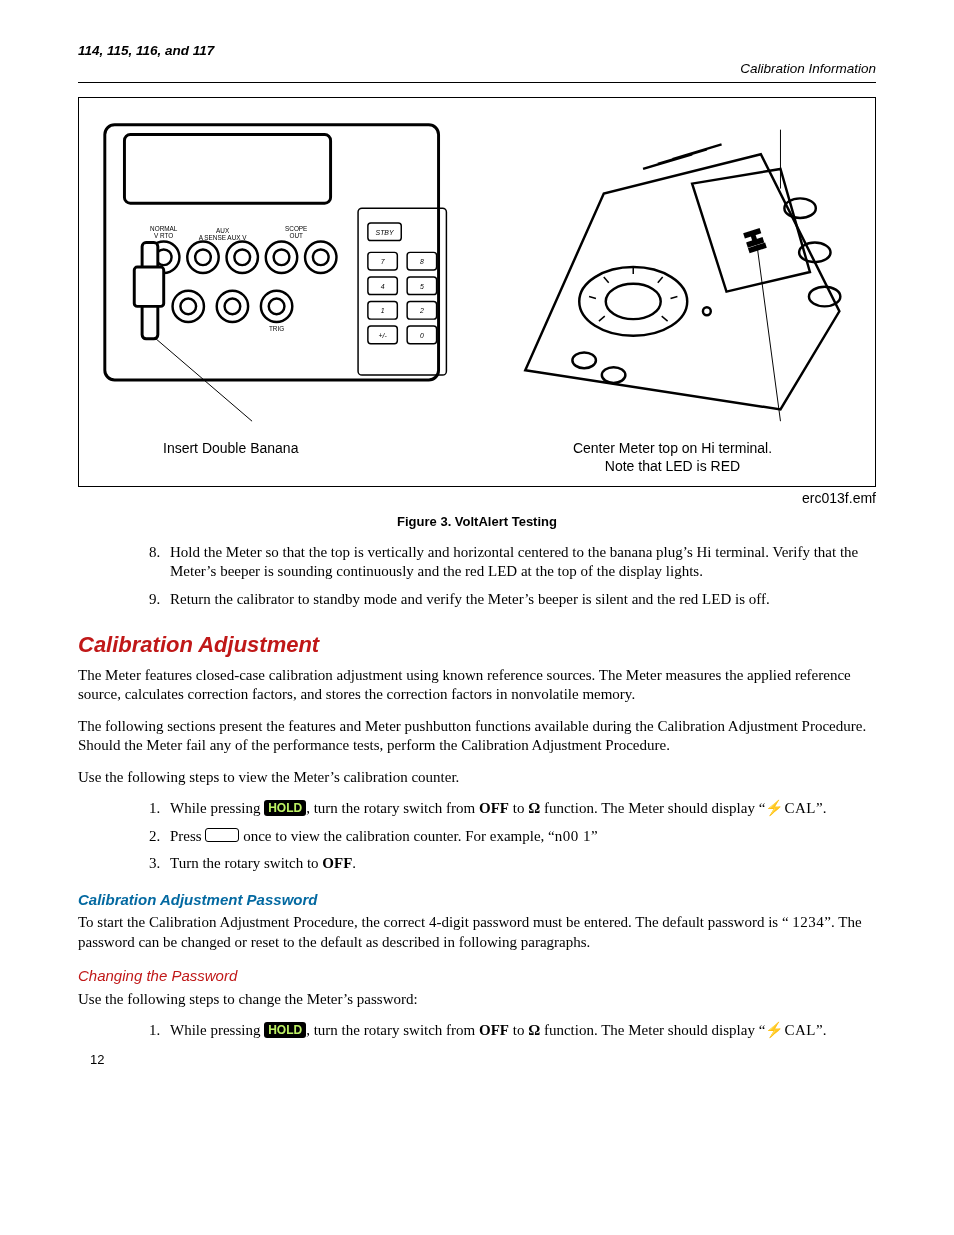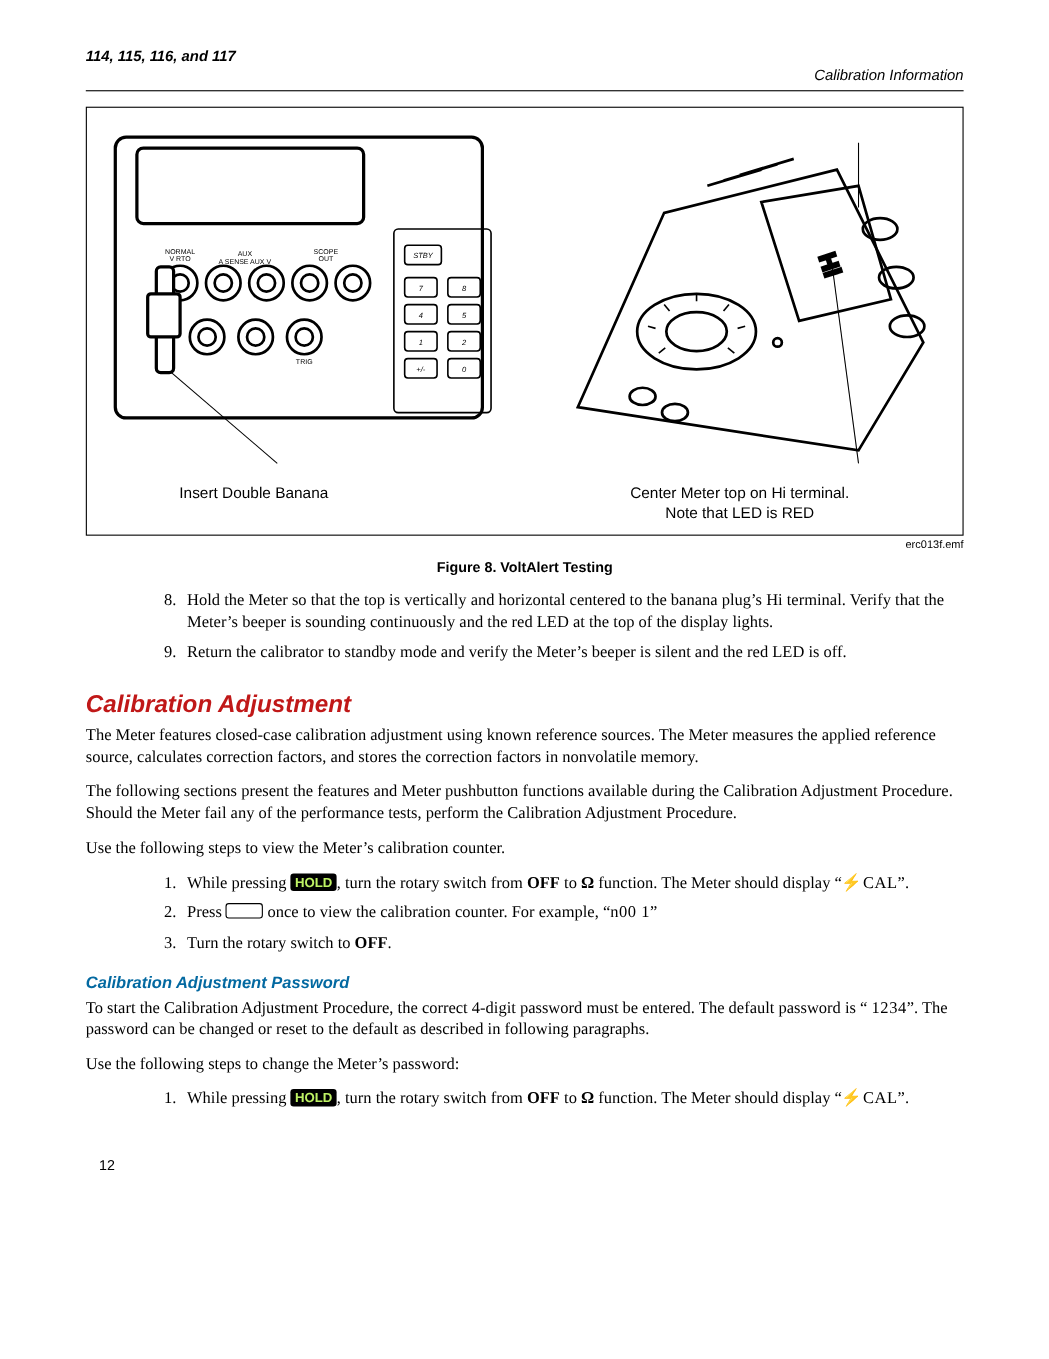--- a/index.html
+++ b/index.html
@@ -59,21 +59,21 @@
     font-family: Arial, Helvetica, sans-serif;
     font-size: 14px;
     text-align: center;
     line-height: 1.25;
     padding-top: 4px;
     min-height: 38px;
   }
   .fig-label-area.left { text-align: left; padding-left: 68px; }
   .fig-filecode {
     font-family: Arial, Helvetica, sans-serif;
-    font-size: 10px;
+    font-size: 14px;
     text-align: right;
     margin-top: 2px;
   }
   .fig-caption {
     font-family: Arial, Helvetica, sans-serif;
     font-weight: bold;
     font-size: 13px;
     text-align: center;
     margin: 6px 0 12px 0;
   }
@@ -277,21 +277,21 @@
           <line x1="276" y1="132" x2="300" y2="312" stroke="#000" stroke-width="1"></line>
         </svg>
       </div>
       <div class="fig-label-area">
         <span>Center Meter top on Hi terminal.</span><br>
         <span>Note that LED is RED</span>
       </div>
     </div>
   </div>
   <div class="fig-filecode">erc013f.emf</div>
-  <div class="fig-caption">Figure 8. VoltAlert Testing</div>
+  <div class="fig-caption">Figure 3. VoltAlert Testing</div>
 
   <ol class="steps" start="8">
     <li>Hold the Meter so that the top is vertically and horizontal centered to the banana plug’s Hi terminal. Verify that the Meter’s beeper is sounding continuously and the red LED at the top of the display lights.</li>
     <li>Return the calibrator to standby mode and verify the Meter’s beeper is silent and the red LED is off.</li>
   </ol>
 
   <h2 class="section">Calibration Adjustment</h2>
 
   <p class="body">The Meter features closed-case calibration adjustment using known reference sources. The Meter measures the applied reference source, calculates correction factors, and stores the correction factors in nonvolatile memory.</p>
   <p class="body">The following sections present the features and Meter pushbutton functions available during the Calibration Adjustment Procedure. Should the Meter fail any of the performance tests, perform the Calibration Adjustment Procedure.</p>
@@ -307,20 +307,21 @@
     <li>
       <span>Turn the rotary switch to </span><b>OFF</b><span>.</span>
     </li>
   </ol>
 
   <h3 class="subsection">Calibration Adjustment Password</h3>
   <p class="body">
     <span>To start the Calibration Adjustment Procedure, the correct 4-digit password must be entered. The default password is “ </span><span class="lcd">1234</span><span>”. The password can be changed or reset to the default as described in following paragraphs.</span>
   </p>
 
+  <h4 class="subsub">Changing the Password</h4>
   <p class="body">Use the following steps to change the Meter’s password:</p>
 
   <ol class="substeps">
     <li>
       <span>While pressing </span><span class="hold-btn">HOLD</span><span>, turn the rotary switch from </span><b>OFF</b><span> to </span><b>Ω</b><span> function. The Meter should display “</span><span class="lcd">⚡CAL</span><span>”.</span>
     </li>
   </ol>
 
   <div class="pagenum">12</div>
 

